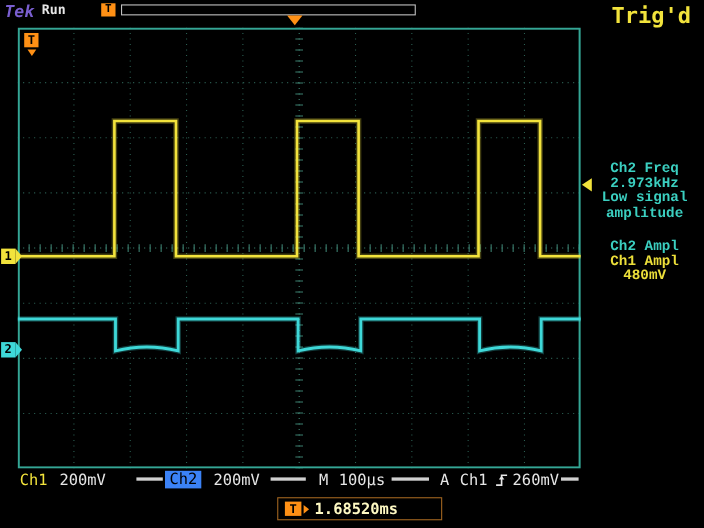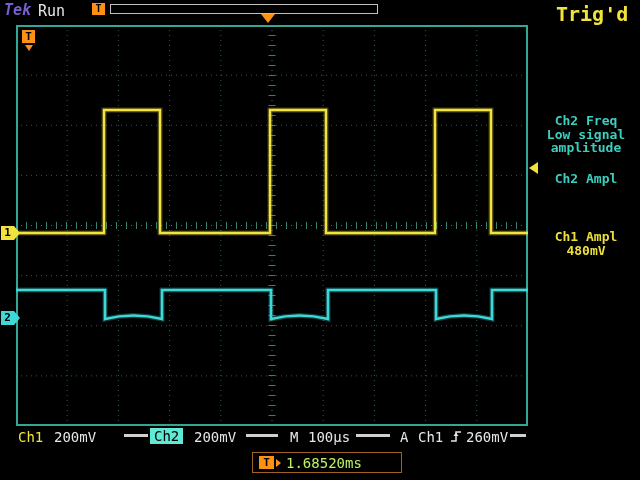--- a/index.html
+++ b/index.html
@@ -4,21 +4,21 @@
 <style>
   html,body{margin:0;padding:0;background:#000;}
   #screen{position:relative;width:640px;height:480px;background:#000;overflow:hidden;
           font-family:"DejaVu Sans Mono", monospace;}
   .abs{position:absolute;}
   .cyan{color:#3bcfc0;}
   .yellow{color:#ecdf3a;}
 
   
   .tek{left:4px;top:1px;color:#7a5fd0;font-size:15px;font-weight:bold;font-style:italic;text-align:right;}
-  .run{left:38px;top:2px;color:#e6e6e6;font-size:15px;font-weight:normal;}
+  .run{left:38px;top:2px;color:#e6e6e6;font-size:12px;font-weight:bold;}
   .top-t{left:92px;top:3px;width:13px;height:12px;background:#ff9015;color:#000;
          font-size:10px;font-weight:bold;text-align:center;line-height:12px;}
   .record-bar{left:110px;top:4px;width:268px;height:10px;border:1px solid #c0c0c0;box-sizing:border-box;}
   .trig-pos-arrow{left:261px;top:14px;width:0;height:0;border-left:7px solid transparent;
          border-right:7px solid transparent;border-top:9px solid #ff9015;}
   .trigd{left:556px;top:2px;color:#f2e33c;font-size:20px;font-weight:bold;}
 
   
   .graticule{left:16px;top:25px;width:512px;height:401px;}
 
@@ -32,50 +32,50 @@
   .ch1m{left:1px;top:226px;background:#f2e33c;}
   .ch2m{left:1px;top:311px;background:#3ed8d8;}
   .tri-r{position:absolute;left:13px;top:50%;transform:translateY(-50%);width:0;height:0;
          border-top:7px solid transparent;border-bottom:7px solid transparent;}
   .ch1m .tri-r{border-left:6px solid #f2e33c;}
   .ch2m .tri-r{border-left:6px solid #3ed8d8;}
   .trig-level-arrow{left:529px;top:162px;width:0;height:0;border-top:6px solid transparent;
          border-bottom:6px solid transparent;border-right:9px solid #f2e33c;}
 
   
-  .meas{left:534px;top:114px;width:104px;text-align:center;font-size:13px;font-weight:bold;line-height:13.5px;}
+  .meas{left:534px;top:146px;width:104px;text-align:center;font-size:13px;font-weight:bold;line-height:13.5px;font-family:Liberation Mono, monospace;}
   .meas .gap1{margin-top:17px;}
-  .meas .gap2{margin-top:45px;}
+  .meas .gap2{}
 
   
   .sb{position:absolute;top:429px;font-size:14px;font-weight:normal;color:#e6e6e6;}
   .ch1l{left:18px;color:#f2e33c;}
   .ch1v{left:54px;}
-  .ch2box{left:150px;top:428px;background:#5eead4;color:#000;padding:0 4px;height:16px;line-height:16px;}
+  .ch2box{left:150px;top:428px;background:#3b82f6;color:#000;padding:0 4px;height:16px;line-height:16px;}
   .ch2v{left:194px;}
   .ml{left:290px;}
   .mv{left:308px;}
   .al{left:400px;}
   .asrc{left:418px;}
   .slope{left:449px;top:429px;}
   .alev{left:466px;}
   .sep{position:absolute;top:434px;height:3px;background:#d0d0d0;}
   .sep1{left:124px;width:24px;}
   .sep2{left:246px;width:32px;}
   .sep3{left:356px;width:34px;}
   .sep4{left:510px;width:16px;}
 
   
   .delay-box{left:252px;top:452px;width:150px;height:21px;border:1px solid #a06420;
              display:flex;align-items:center;gap:5px;padding:0 6px;box-sizing:border-box;}
   .delay-t{width:15px;height:13px;background:#ff9015;color:#000;font-size:11px;font-weight:bold;
            text-align:center;line-height:13px;flex:0 0 auto;}
   .delay-t-arrow{width:0;height:0;border-top:4px solid transparent;border-bottom:4px solid transparent;
            border-left:5px solid #ff9015;margin-left:-3px;flex:0 0 auto;}
-  .delay-v{color:#bef264;font-size:14px;font-weight:normal;}
+  .delay-v{color:#fef9c3;font-size:14px;font-weight:bold;}
   .datetime{left:536px;top:447px;width:100px;text-align:center;color:#e6e6e6;
             font-size:13px;line-height:14px;}
 </style>
 </head>
 <body>
 
 <div id="screen">
 
   <span class="abs tek">Tek</span>
   <span class="abs run">Run</span>
@@ -124,20 +124,21 @@
     <i class="tri-r"></i>
   </div>
   <div class="abs ch-marker ch2m">
     <span>2</span>
     <i class="tri-r"></i>
   </div>
   <div class="abs trig-level-arrow"></div>
 
   <div class="abs meas">
     <div class="cyan">Ch2 Freq</div>
+    <div class="cyan">2.973kHz</div>
     <div class="cyan">Low signal</div>
     <div class="cyan">amplitude</div>
     <div class="cyan gap1">Ch2 Ampl</div>
     <div class="yellow gap2">Ch1 Ampl</div>
     <div class="yellow">480mV</div>
   </div>
 
   <span class="sb ch1l">Ch1</span>
   <span class="sb ch1v">200mV</span>
   <div class="sep sep1"></div>

